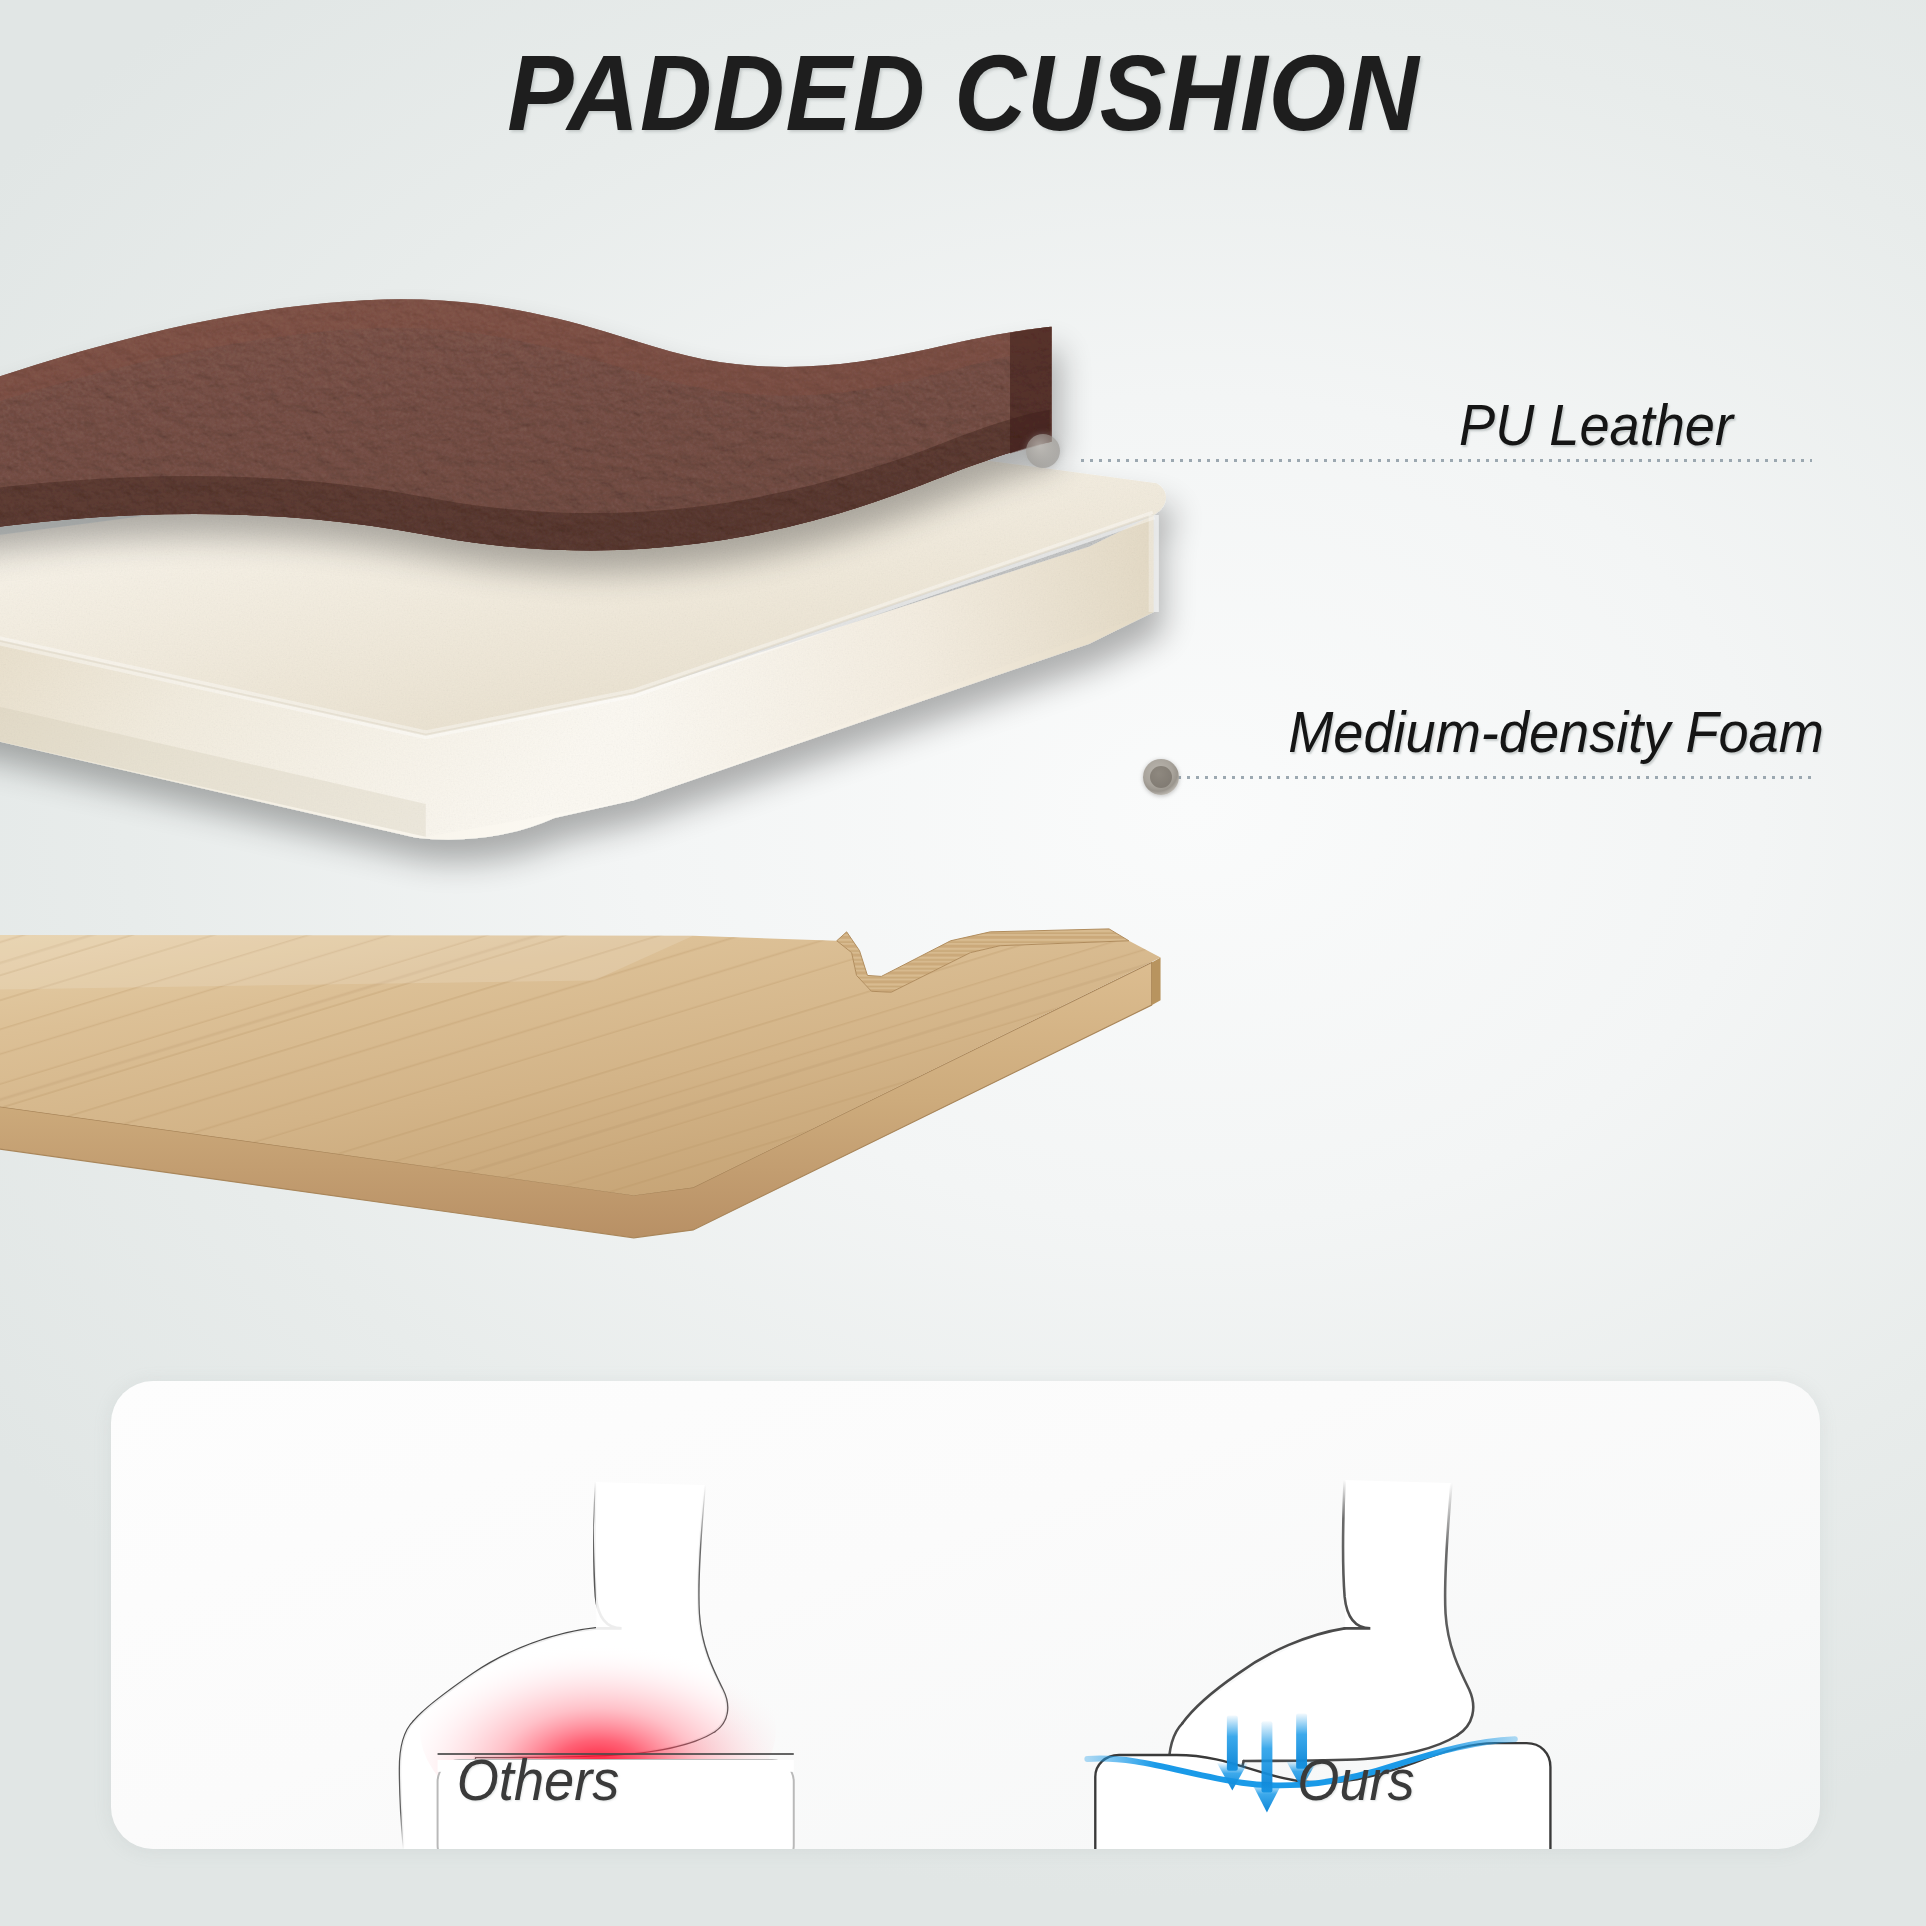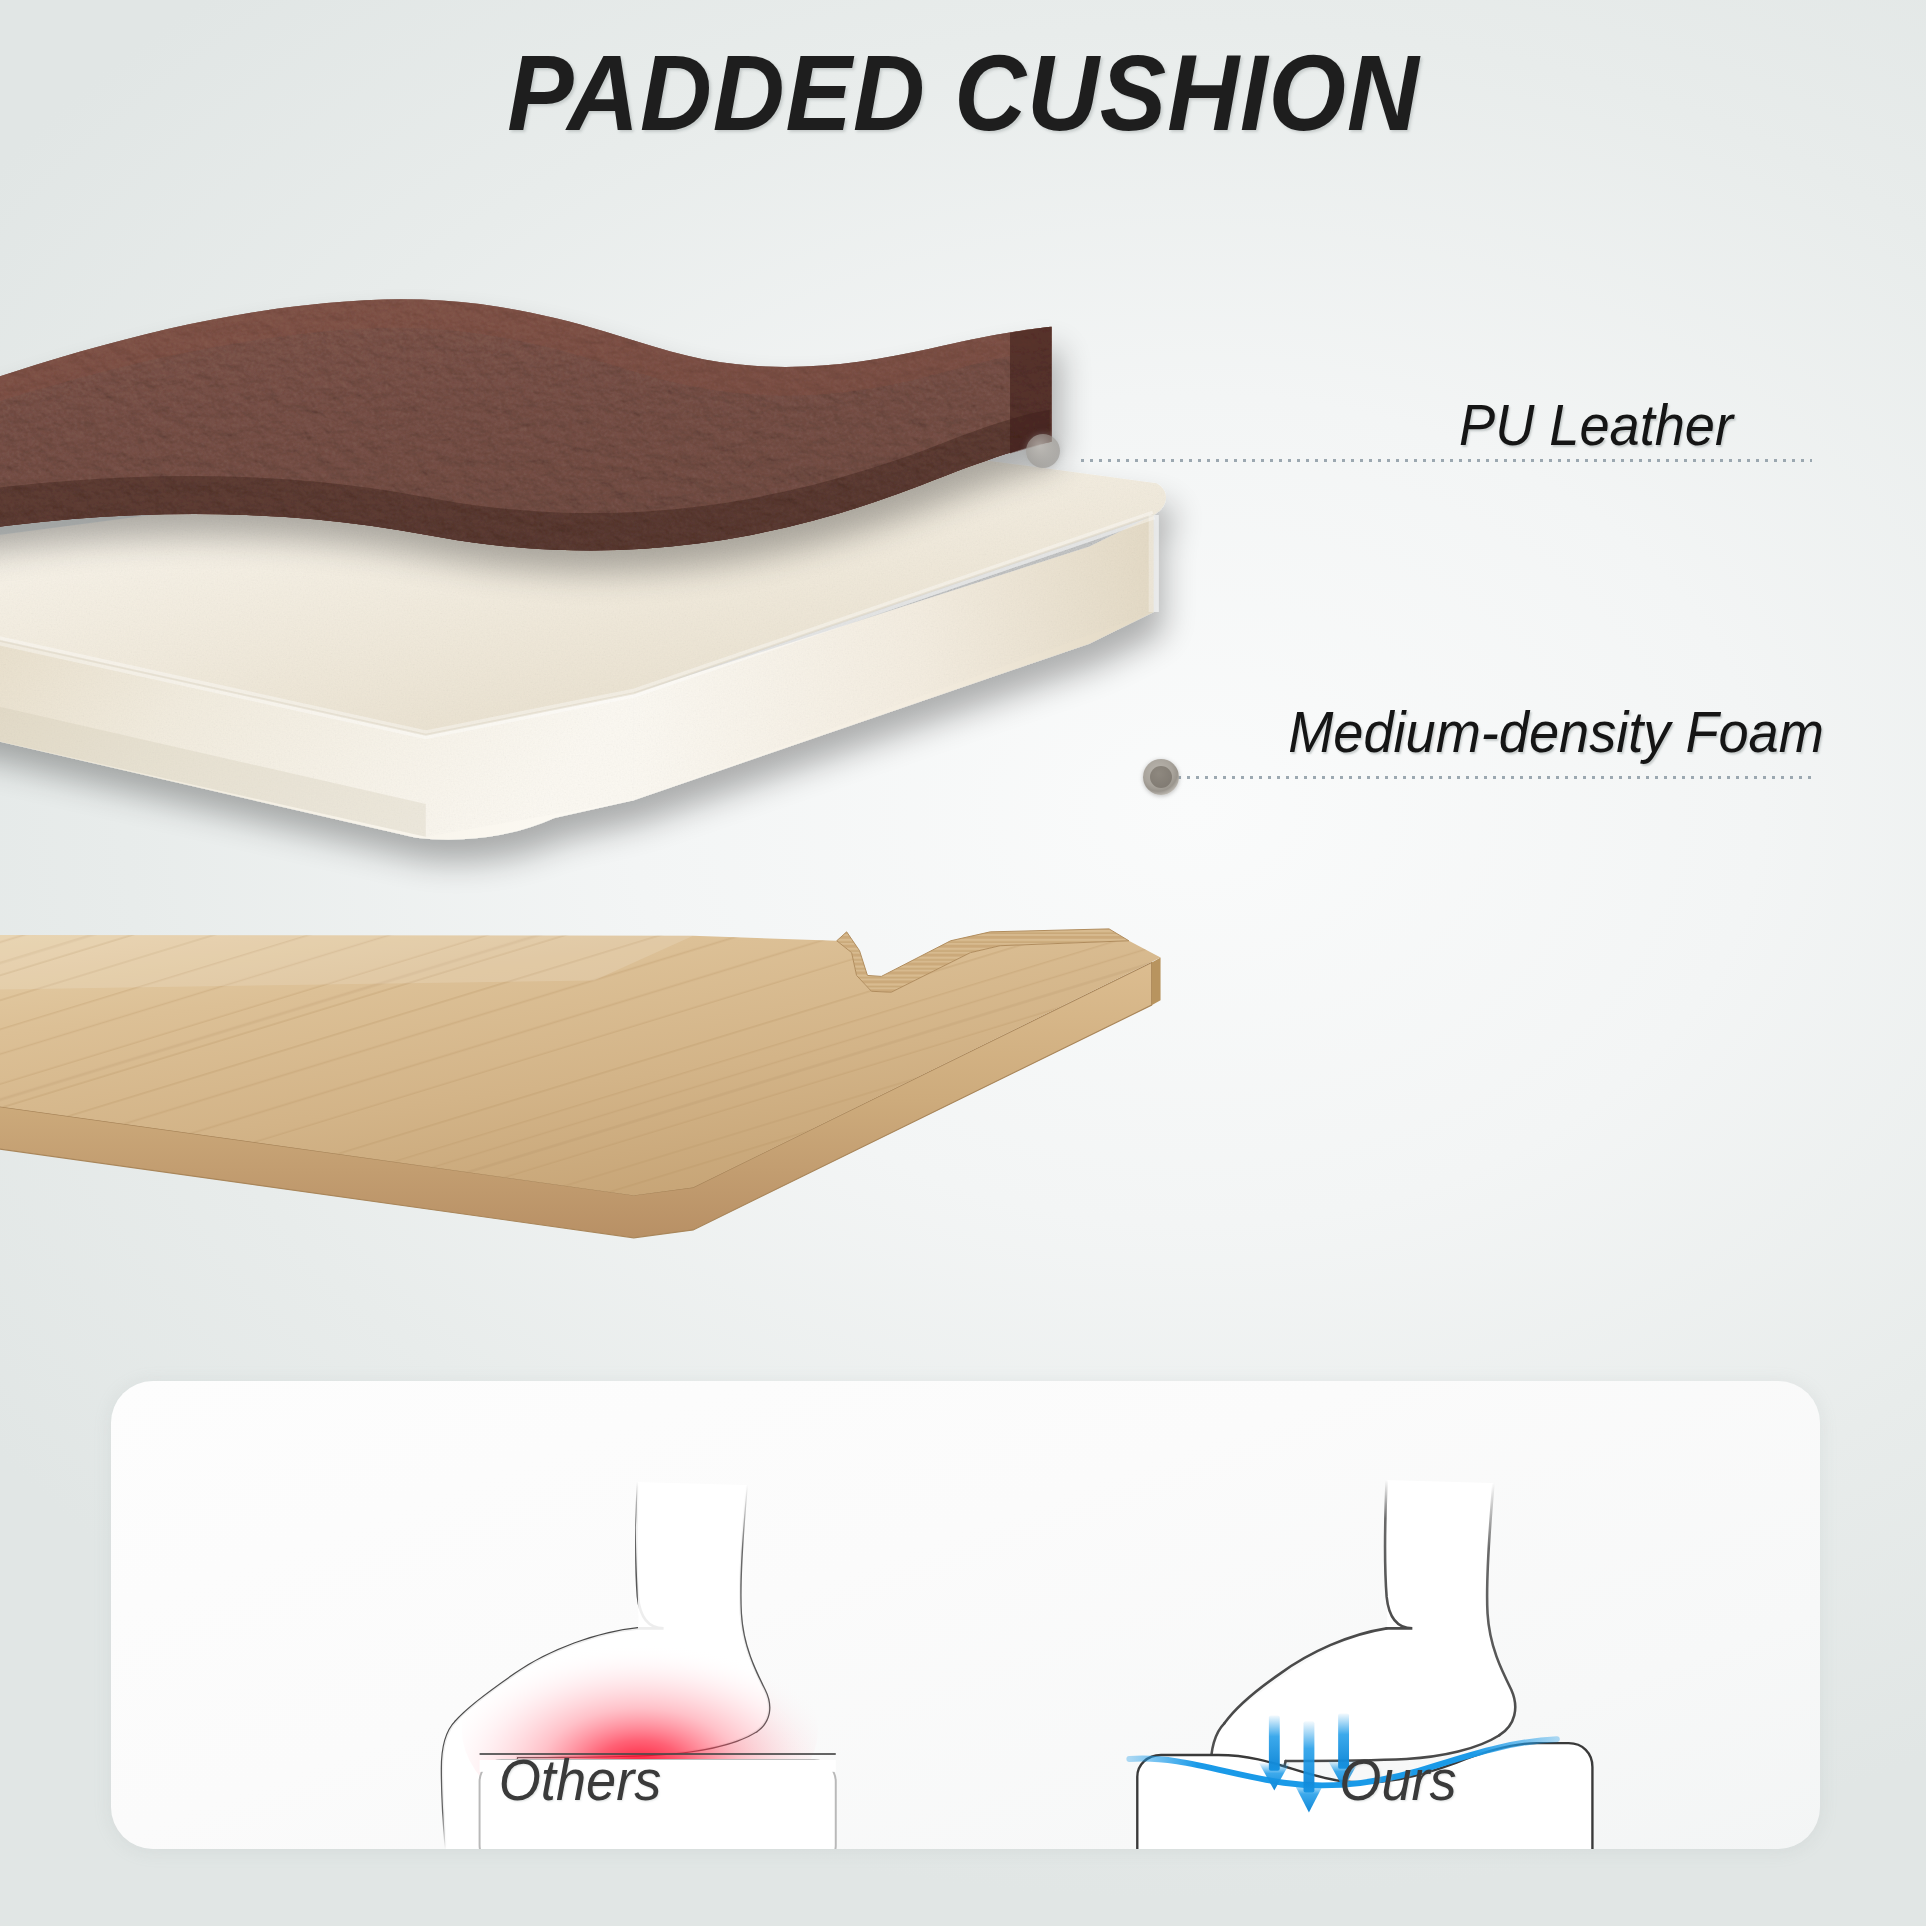--- a/index.html
+++ b/index.html
@@ -120,21 +120,20 @@
       linear-gradient(160deg, #fdfdfd 0%, #fbfbfb 42%, #f7f8f8 78%, #f3f5f5 100%);
     box-shadow: 0 2px 18px rgba(150,160,160,0.16);
   }
   #compare-panel svg { display: block; }
 
   .compare-half {
     position: absolute;
     top: 0;
     width: 854px;
     height: 468px;
-    margin-left: 42px;
   }
   #half-others { left: 0; }
   #half-ours { left: 818px; }
 
   .compare-caption {
     position: absolute;
     bottom: 36px;
     width: 100%;
     text-align: center;
     font-size: 57px;

